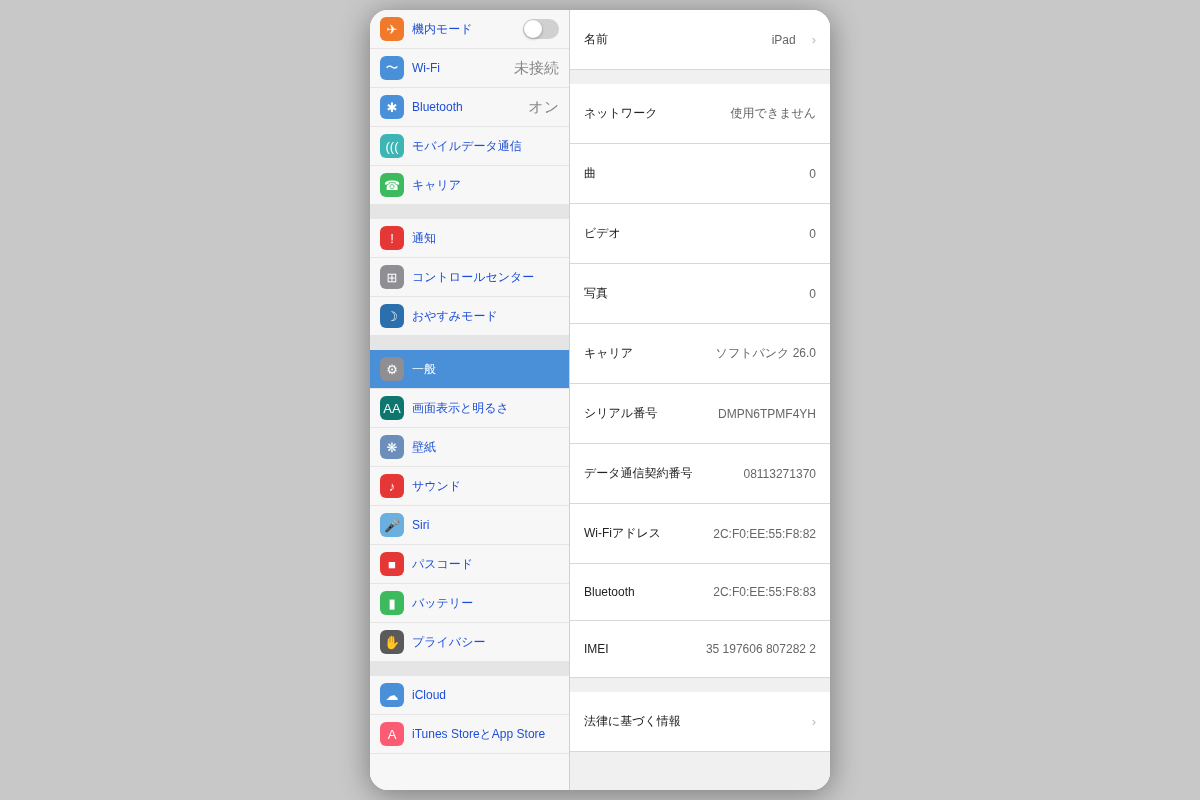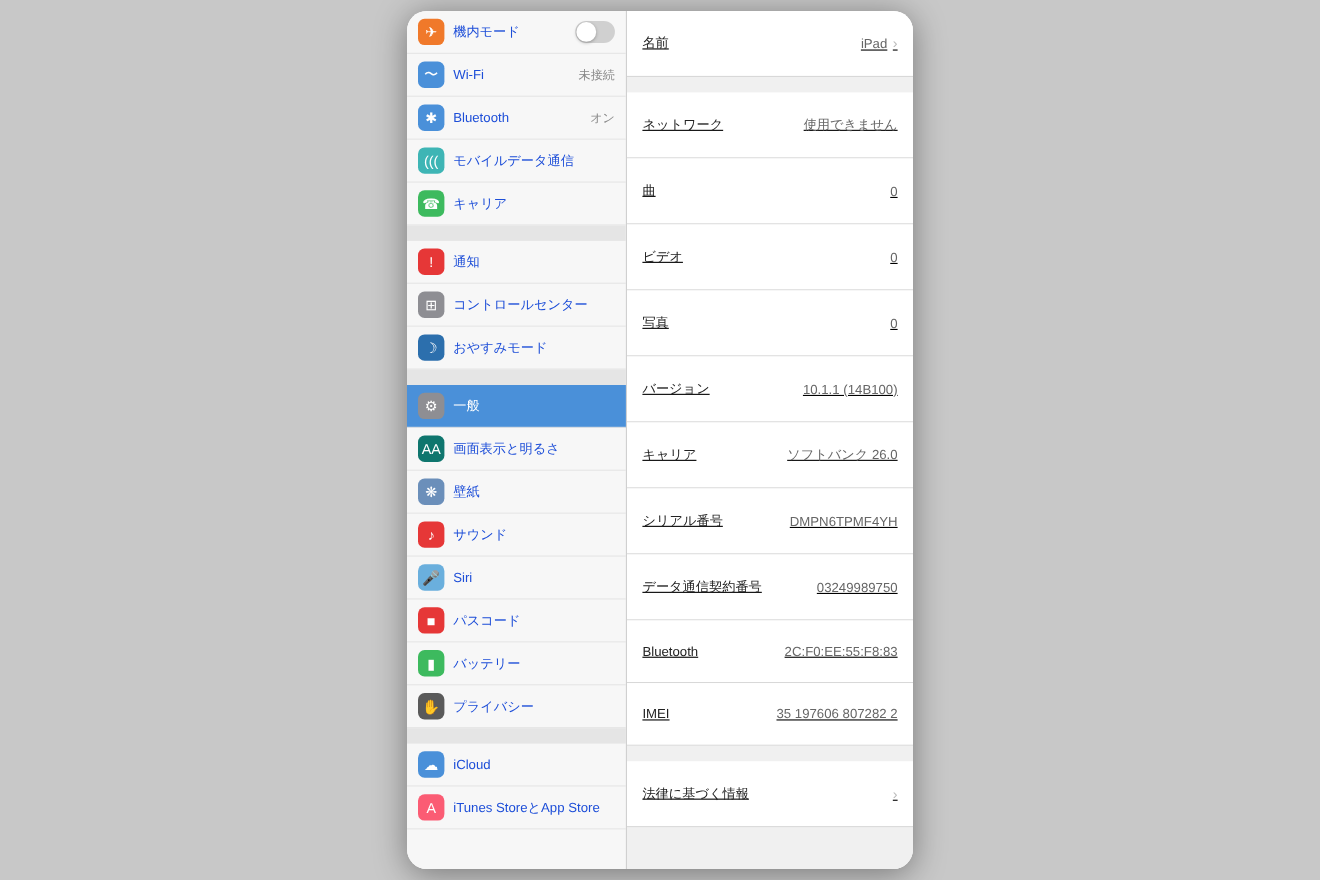--- a/index.html
+++ b/index.html
@@ -72,21 +72,21 @@
       align-items: center;
       justify-content: center;
       margin-right: 8px;
       flex-shrink: 0;
       font-size: 13px;
       color: #fff;
     }
 
     .sidebar-item-right {
       margin-left: auto;
-      font-size: 11px;
+      font-size: 15px;
       color: #888;
     }
 
     .toggle-switch {
       width: 36px;
       height: 20px;
       background: #d0d0d0;
       border-radius: 10px;
       position: relative;
       margin-left: auto;
@@ -116,39 +116,38 @@
     }
 
     .detail-row {
       display: flex;
       align-items: center;
       justify-content: space-between;
       padding: 21px 14px;
       border-bottom: 1px solid #d8d8d8;
       background: #fff;
       min-height: 38px;
-      text-decoration: underline;
     }
 
     .detail-row:first-child {
       background: #fff;
     }
 
     .detail-label {
       font-size: 12px;
       color: #222;
     }
 
     .detail-value {
       font-size: 12px;
       color: #666;
       text-align: center;
       display: flex;
       align-items: center;
-      gap: 5px;
+      gap: 16px;
     }
 
     .detail-value .chevron {
       color: #bbb;
       font-size: 13px;
     }
 
     .section-gap {
       height: 14px;
       background: #f0f0f0;
@@ -270,41 +269,41 @@
             <span>0</span>
           </span>
         </div>
         <div class="detail-row">
           <span class="detail-label">写真</span>
           <span class="detail-value">
             <span>0</span>
           </span>
         </div>
         <div class="detail-row">
-          <span class="detail-label">バージョン</span>
-          <span class="detail-value">
-            <span>10.1.1 (14B100)</span>
-          </span>
-        </div>
-        <div class="detail-row">
           <span class="detail-label">キャリア</span>
           <span class="detail-value">
             <span>ソフトバンク 26.0</span>
           </span>
         </div>
         <div class="detail-row">
           <span class="detail-label">シリアル番号</span>
           <span class="detail-value">
             <span>DMPN6TPMF4YH</span>
           </span>
         </div>
         <div class="detail-row">
           <span class="detail-label">データ通信契約番号</span>
           <span class="detail-value">
-            <span>03249989750</span>
+            <span>08113271370</span>
+          </span>
+        </div>
+        <div class="detail-row">
+          <span class="detail-label">Wi-Fiアドレス</span>
+          <span class="detail-value">
+            <span>2C:F0:EE:55:F8:82</span>
           </span>
         </div>
         <div class="detail-row">
           <span class="detail-label">Bluetooth</span>
           <span class="detail-value">
             <span>2C:F0:EE:55:F8:83</span>
           </span>
         </div>
         <div class="detail-row">
           <span class="detail-label">IMEI</span>

